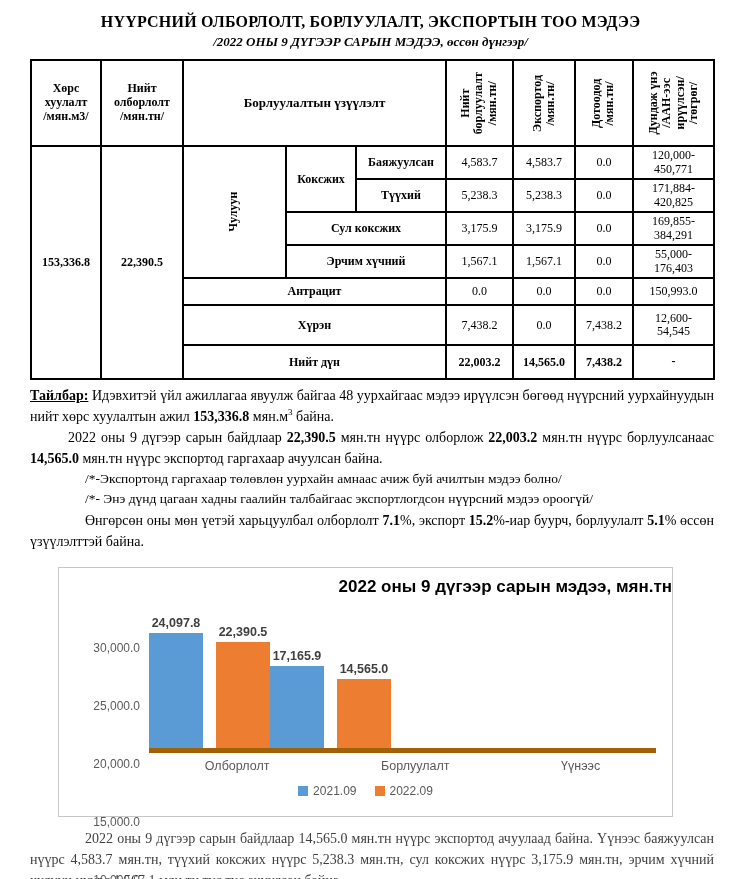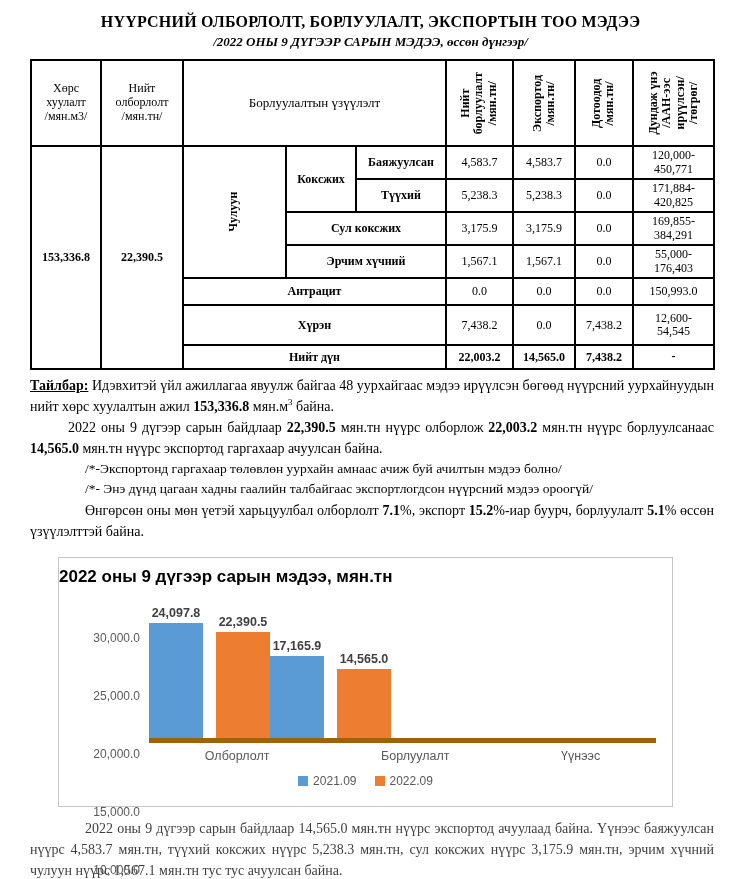--- a/index.html
+++ b/index.html
@@ -6,21 +6,21 @@
   body{
     width:741px;height:879px;background:#ffffff;color:#000;
     font-family:"Liberation Serif", serif;overflow:hidden;position:relative;
   }
   .title{ text-align:center;font-weight:bold;font-size:16px;padding-top:13px;letter-spacing:.2px;}
   .subtitle{ text-align:center;font-weight:bold;font-style:italic;font-size:13px;margin-top:3px;}
 
   
   table.main{border-collapse:collapse;margin:9px 0 0 30px;table-layout:fixed;width:683px;}
   table.main td{border:2px solid #000;padding:1px 4px;font-size:12px;text-align:center;vertical-align:middle;overflow:hidden;}
-  td.hdr{font-weight:normal;white-space:pre-line;line-height:1.15;}
+  td.hdr{font-weight:bold;white-space:pre-line;line-height:1.15;}
   td.num{text-align:right;font-weight:normal;}
   td.lbl{font-weight:bold;}
   td.price{font-size:11.5px;line-height:1.12;white-space:pre-line;text-align:right;font-weight:normal;}
   tr.thin td{border-top-width:1px;}
   tr.total td{font-weight:bold;}
   .vwrap{display:flex;align-items:center;justify-content:center;height:100%;width:100%;}
   .rot{transform:rotate(-90deg);white-space:pre-line;font-weight:bold;font-size:12px;line-height:1.12;text-align:center;}
 
   
   .notes{margin:5px 27px 0 30px;font-size:14px;line-height:1.5;text-align:justify;}
@@ -31,21 +31,21 @@
   .tlabel{font-weight:bold;text-decoration:underline;}
   .notes b{font-weight:bold;}
   sup{font-size:9px;}
 
   
   .chart-box{
     box-sizing:border-box;margin:15px 0 0 58px;width:615px;height:250px;
     border:1px solid #c6c6c6;background:#fff;
     font-family:"Liberation Sans", sans-serif;
   }
-  .chart-title{text-align:left;font-weight:bold;font-size:17px;margin-top:9px;color:#000;}
+  .chart-title{text-align:right;font-weight:bold;font-size:17px;margin-top:9px;color:#000;}
   .chart-body{display:flex;margin-top:9px;padding-left:12px;}
   .yaxis{width:78px;display:flex;flex-direction:column;justify-content:space-between;
          height:158px;margin-top:-8px;color:#595959;font-size:12px;text-align:right;}
   .yaxis span{display:block;height:16px;line-height:16px;padding-right:9px;margin-top:42px;}
   .plot{flex:1;height:142px;border-bottom:5px solid #a16207;display:flex;
         justify-content:flex-start;align-items:flex-end;margin-right:16px;}
   .bar-group{display:flex;align-items:flex-end;gap:13px;}
   .bar-wrap{display:flex;flex-direction:column;align-items:center;}
   .bar-label{font-size:12.5px;font-weight:bold;color:#3f3f3f;margin-bottom:3px;white-space:nowrap;}
   .bar{width:54px;}
@@ -160,21 +160,21 @@
     <td class="price">150,993.0</td>
   </tr>
   <tr style="height:40px">
     <td class="lbl" colspan="3">Хүрэн</td>
     <td class="num">7,438.2</td>
     <td class="num">0.0</td>
     <td class="num">7,438.2</td>
     <td class="price">12,600-
 54,545</td>
   </tr>
-  <tr style="height:24px" class="total">
+  <tr style="height:34px" class="total">
     <td class="lbl" colspan="3">Нийт дүн</td>
     <td class="num">22,003.2</td>
     <td class="num">14,565.0</td>
     <td class="num">7,438.2</td>
     <td class="price">-</td>
   </tr>
 </tbody>
   </table>
 
 <div class="notes">

